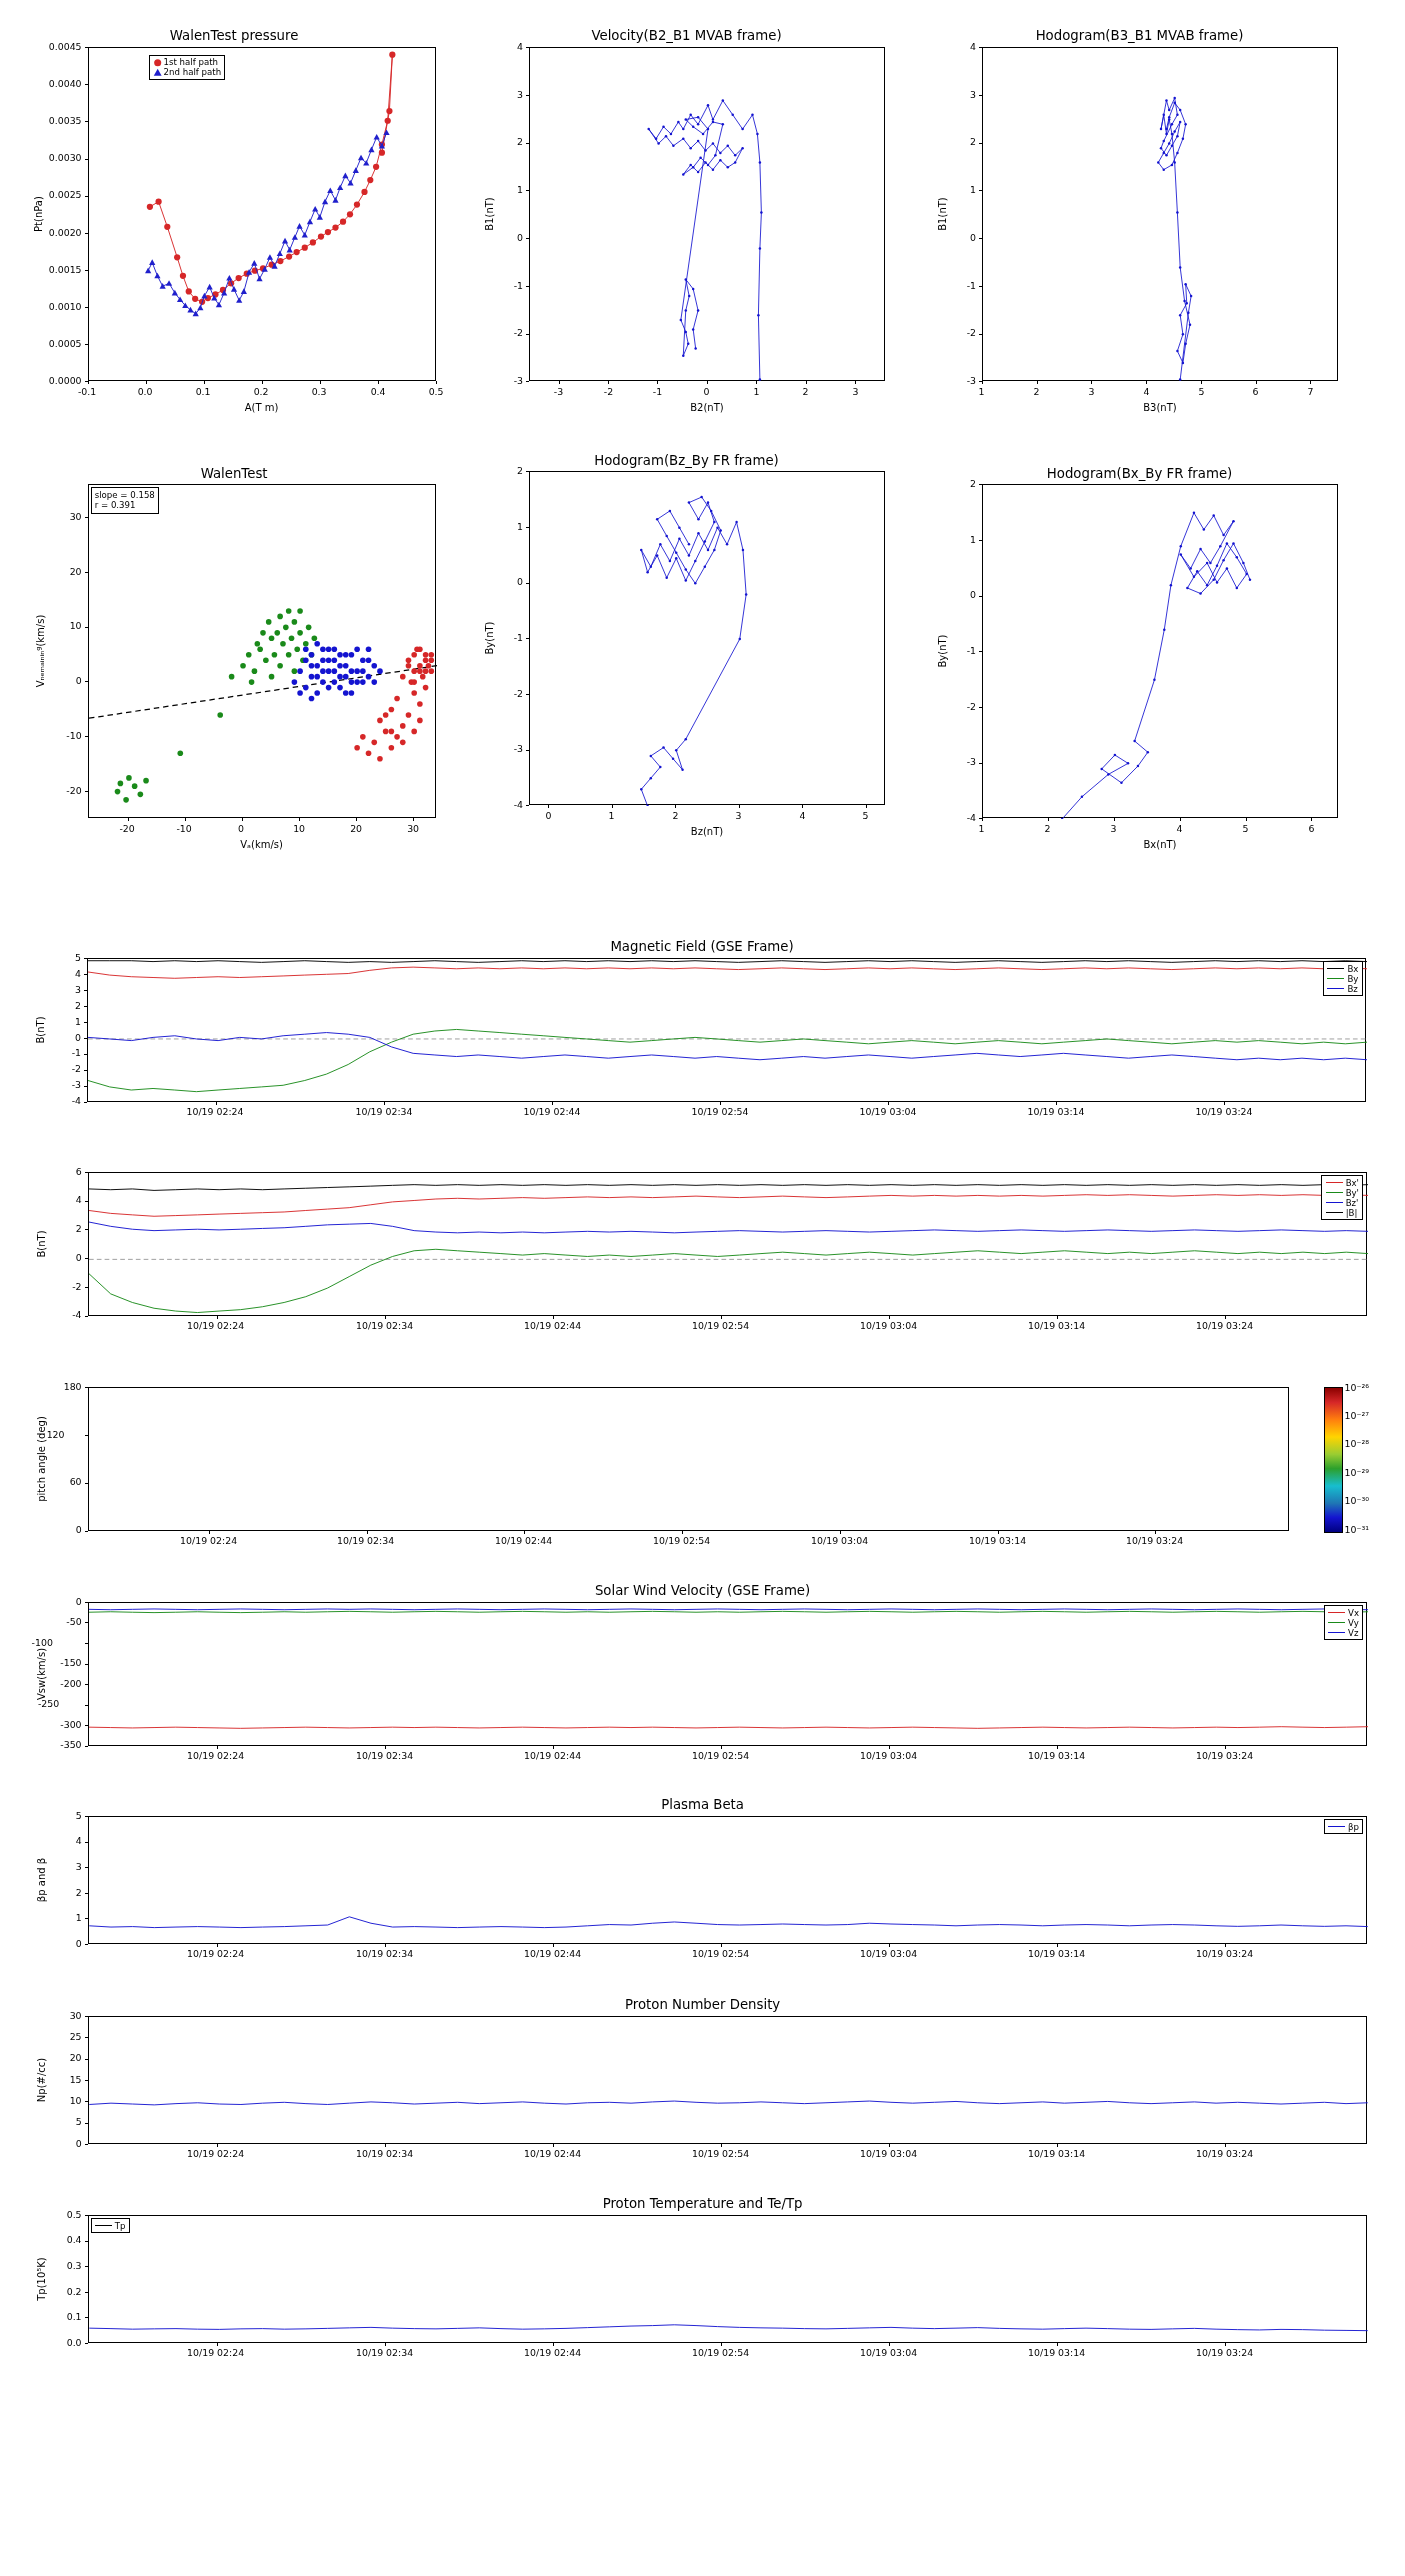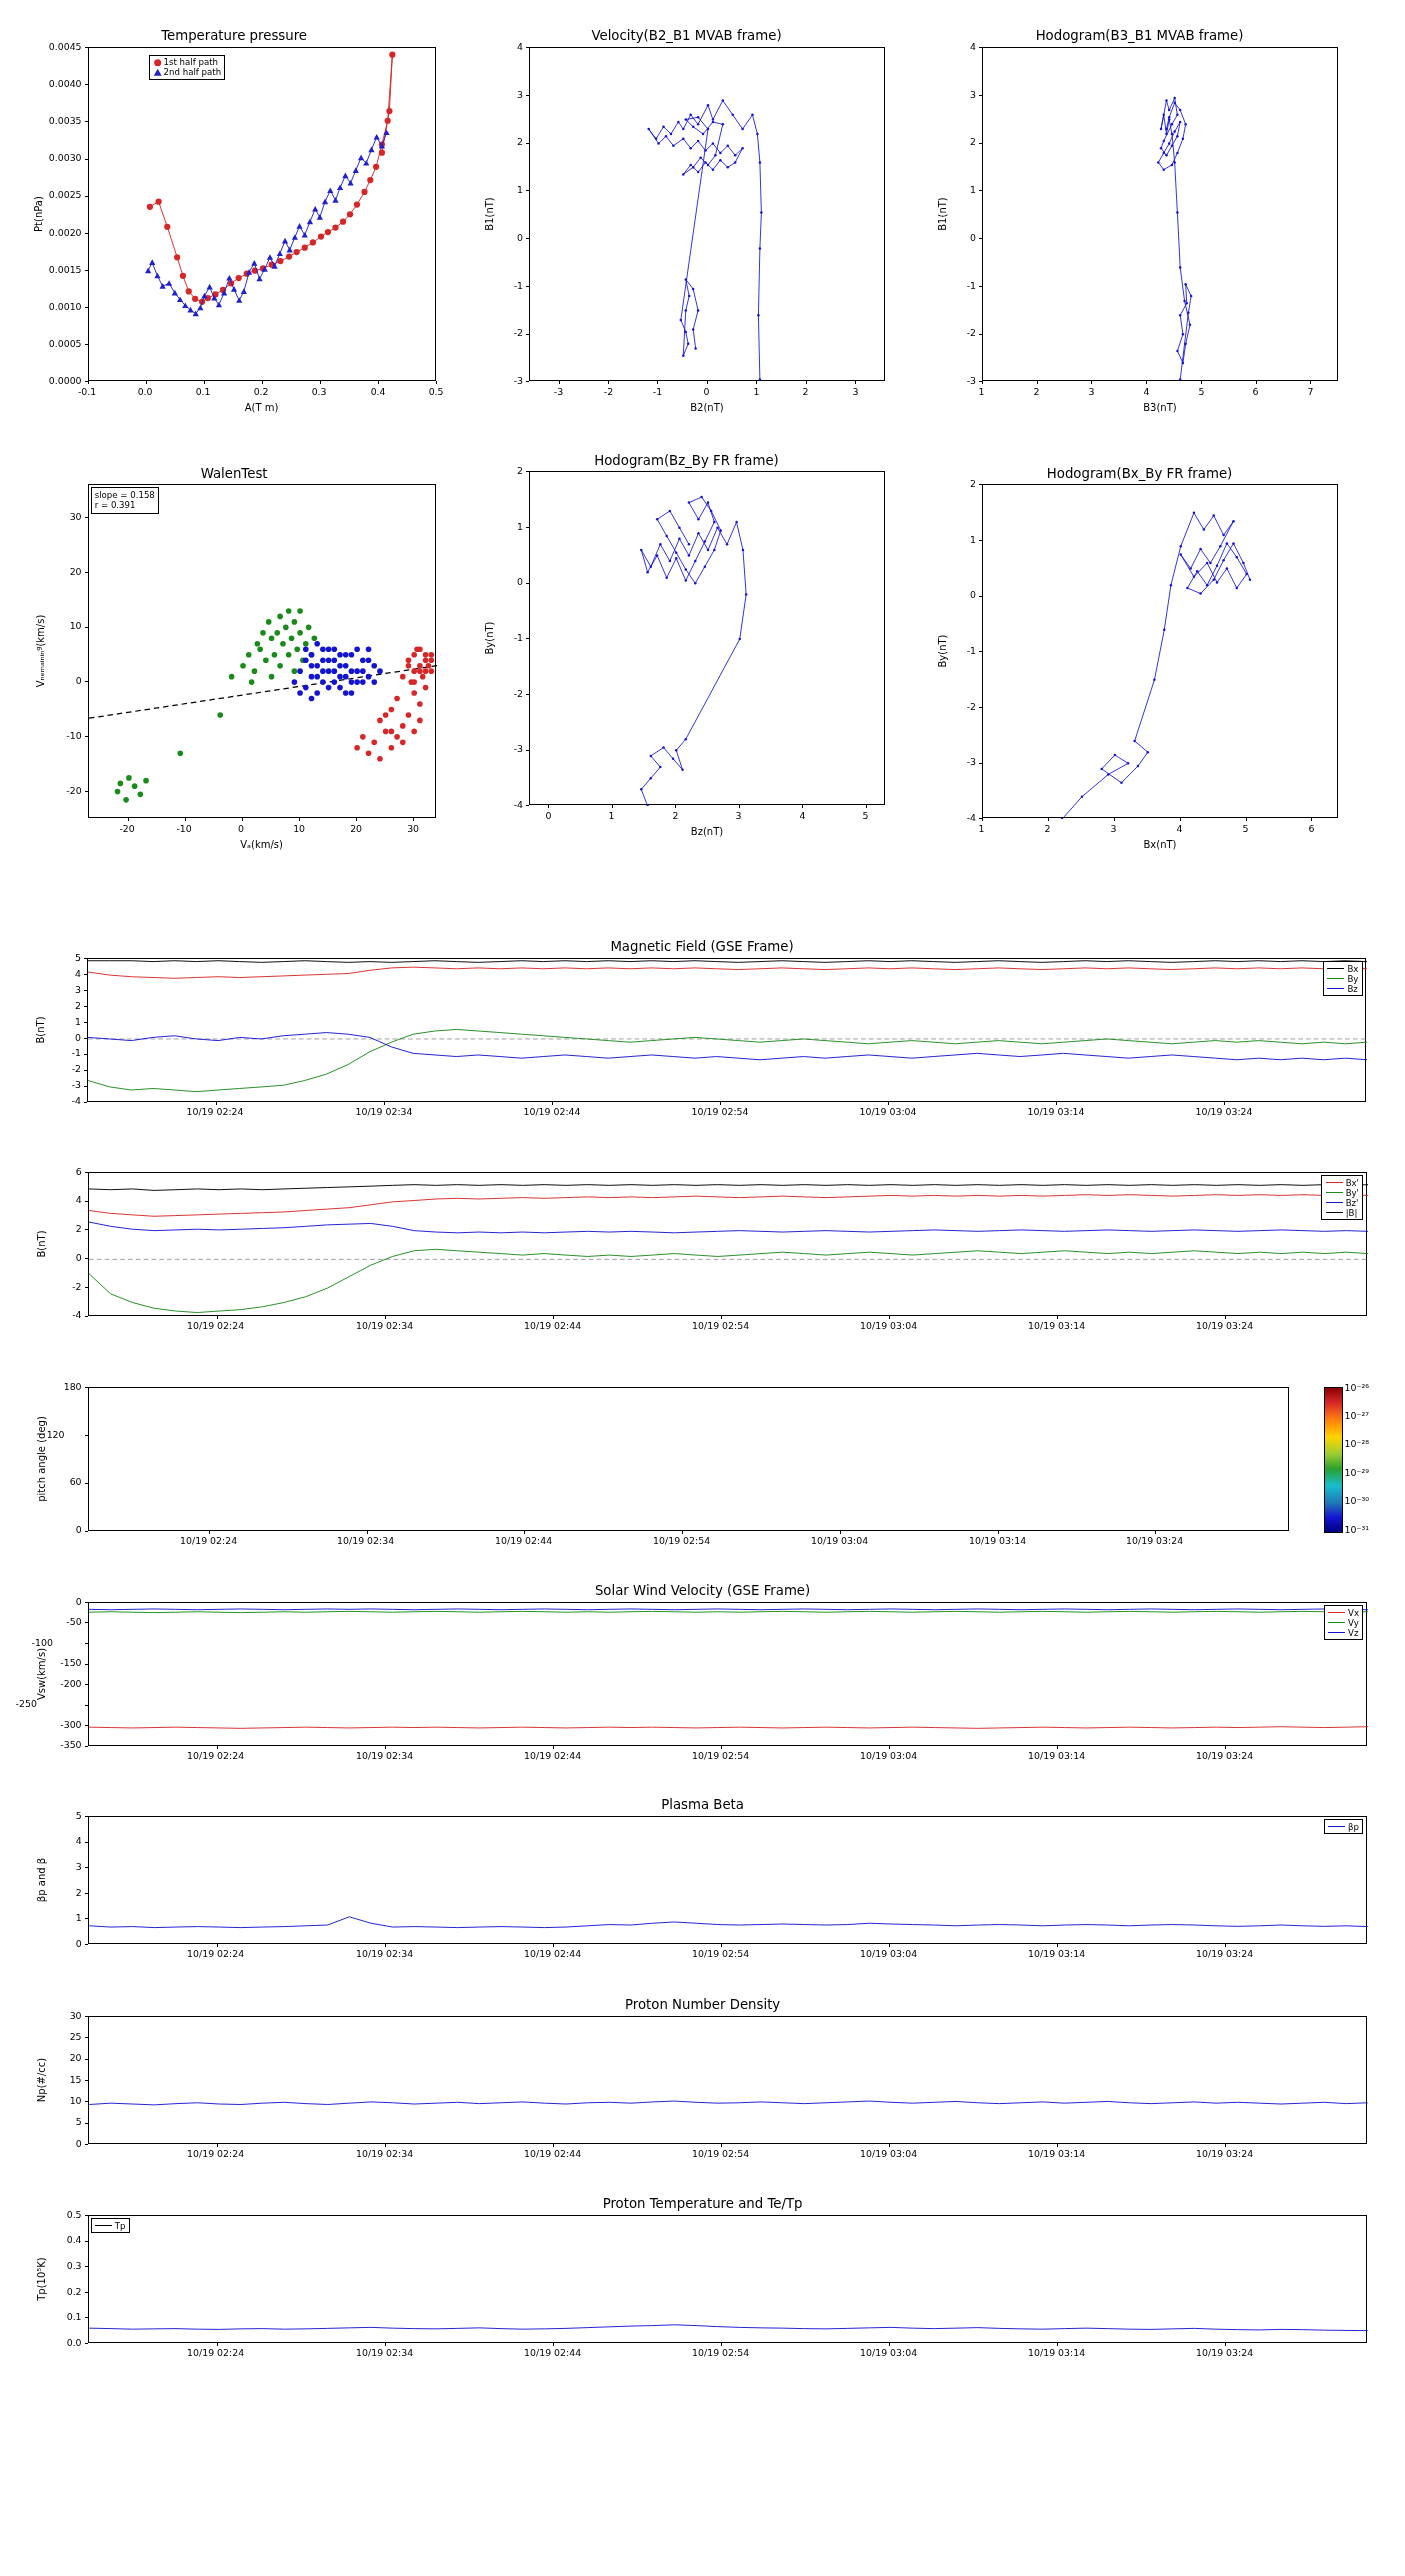--- a/index.html
+++ b/index.html
@@ -110,21 +110,21 @@
             <polygon points="335.2433333333333,169.1022222222222 331.2433333333333,176.30222222222218 339.2433333333333,176.30222222222218" fill="#2020cc"></polygon>
             <polygon points="341.9333333333333,152.93333333333328 337.9333333333333,160.13333333333327 345.9333333333333,160.13333333333327" fill="#2020cc"></polygon>
             <polygon points="348.62333333333333,136.7644444444444 344.62333333333333,143.96444444444438 352.62333333333333,143.96444444444438" fill="#2020cc"></polygon>
             <polygon points="355.31333333333333,143.42222222222222 351.31333333333333,150.6222222222222 359.31333333333333,150.6222222222222" fill="#2020cc"></polygon>
             <polygon points="362.00333333333333,126.30222222222221 358.00333333333333,133.5022222222222 366.00333333333333,133.5022222222222" fill="#2020cc"></polygon>
             <polygon points="368.6933333333333,110.13333333333333 364.6933333333333,117.33333333333333 372.6933333333333,117.33333333333333" fill="#2020cc"></polygon>
             <polygon points="375.3833333333333,121.54666666666662 371.3833333333333,128.7466666666666 379.3833333333333,128.7466666666666" fill="#2020cc"></polygon>
             <polygon points="381.33000000000004,104.42666666666668 377.33000000000004,111.62666666666668 385.33000000000004,111.62666666666668" fill="#2020cc"></polygon>
           </svg>
         </div>
-        <div class="title" style="left: 0px; top: 12.5px;">Temperature pressure</div>
+        <div class="title" style="left: 0px; top: 12.5px;">WalenTest pressure</div>
         <div class="tickmark" style="left: 69px; top: 365px; width: 3.1px; height: 0.8px;"></div>
         <div class="tick" style="left: 0px; top: 359px; width: 66px; text-align: right;">0.0000</div>
         <div class="tickmark" style="left: 69px; top: 328px; width: 3.1px; height: 0.8px;"></div>
         <div class="tick" style="left: 0px; top: 322px; width: 66px; text-align: right;">0.0005</div>
         <div class="tickmark" style="left: 69px; top: 291px; width: 3.1px; height: 0.8px;"></div>
         <div class="tick" style="left: 0px; top: 285px; width: 66px; text-align: right;">0.0010</div>
         <div class="tickmark" style="left: 69px; top: 254px; width: 3.1px; height: 0.8px;"></div>
         <div class="tick" style="left: 0px; top: 248px; width: 66px; text-align: right;">0.0015</div>
         <div class="tickmark" style="left: 69px; top: 217px; width: 3.1px; height: 0.8px;"></div>
         <div class="tick" style="left: 0px; top: 211px; width: 66px; text-align: right;">0.0020</div>
@@ -852,21 +852,21 @@
         <div class="tick" style="left: 0px; top: 19px; width: 66px; text-align: right;">0</div>
         <div class="tickmark" style="left: 69px; top: 45px; width: 3.1px; height: 0.8px;"></div>
         <div class="tick" style="left: 0px; top: 39px; width: 66px; text-align: right;">-50</div>
         <div class="tickmark" style="left: 69px; top: 66px; width: 3.1px; height: 0.8px;"></div>
         <div class="tick" style="left: 16px; top: 60px; width: 66px; text-align: left;">-100</div>
         <div class="tickmark" style="left: 69px; top: 87px; width: 3.1px; height: 0.8px;"></div>
         <div class="tick" style="left: 0px; top: 80px; width: 66px; text-align: right;">-150</div>
         <div class="tickmark" style="left: 69px; top: 107px; width: 3.1px; height: 0.8px;"></div>
         <div class="tick" style="left: 0px; top: 101px; width: 66px; text-align: right;">-200</div>
         <div class="tickmark" style="left: 69px; top: 128px; width: 3.1px; height: 0.8px;"></div>
-        <div class="tick" style="left: 0px; top: 121px; width: 66px; text-align: left;">-250</div>
+        <div class="tick" style="left: 0px; top: 121px; width: 66px; text-align: center;">-250</div>
         <div class="tickmark" style="left: 69px; top: 148px; width: 3.1px; height: 0.8px;"></div>
         <div class="tick" style="left: 0px; top: 142px; width: 66px; text-align: right;">-300</div>
         <div class="tickmark" style="left: 69px; top: 169px; width: 3.1px; height: 0.8px;"></div>
         <div class="tick" style="left: 0px; top: 162px; width: 66px; text-align: right;">-350</div>
         <div class="tickmark" style="left: 201px; top: 169px; width: 0.8px; height: 3.1px;"></div>
         <div class="tickx" style="left: 165px; top: 173px; width: 70px;">10/19 02:24</div>
         <div class="tickmark" style="left: 369px; top: 169px; width: 0.8px; height: 3.1px;"></div>
         <div class="tickx" style="left: 334px; top: 173px; width: 70px;">10/19 02:34</div>
         <div class="tickmark" style="left: 537px; top: 169px; width: 0.8px; height: 3.1px;"></div>
         <div class="tickx" style="left: 502px; top: 173px; width: 70px;">10/19 02:44</div>

